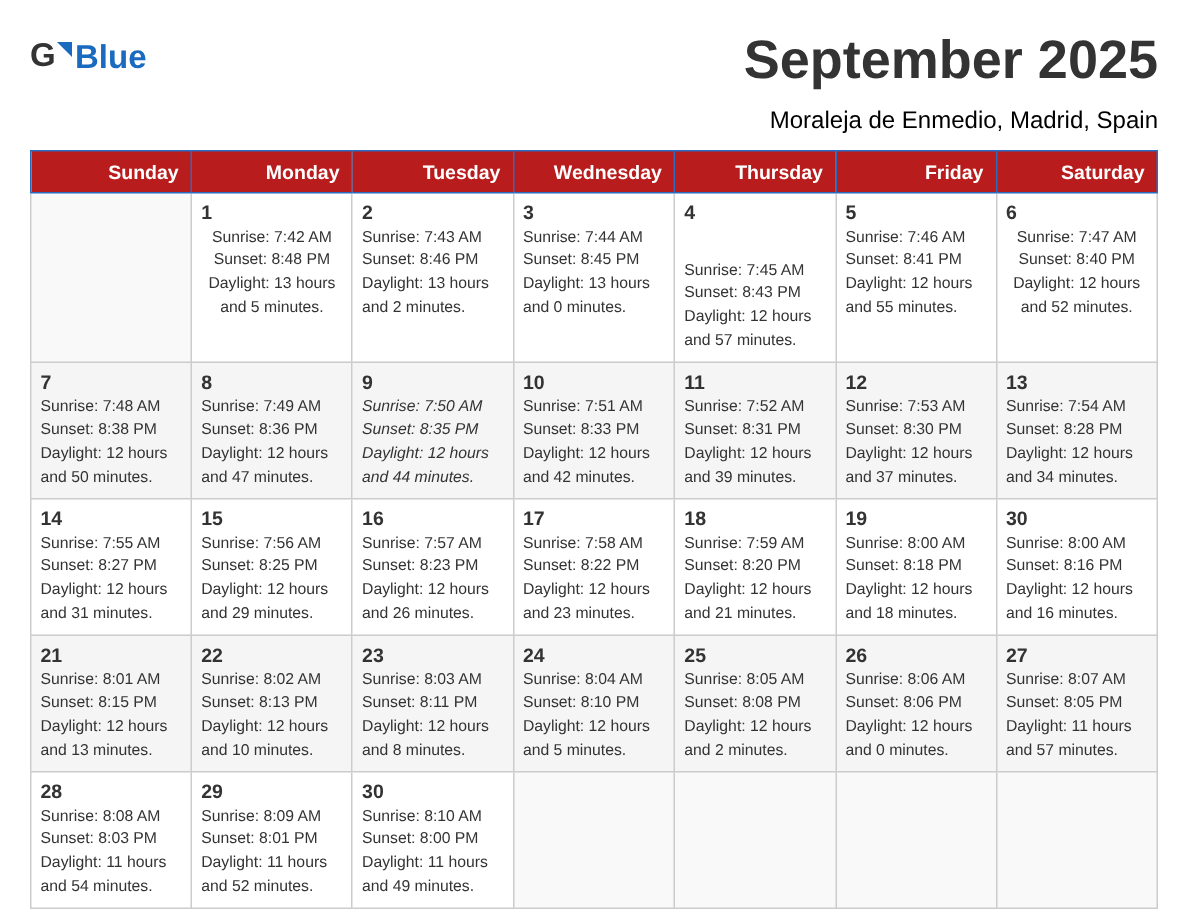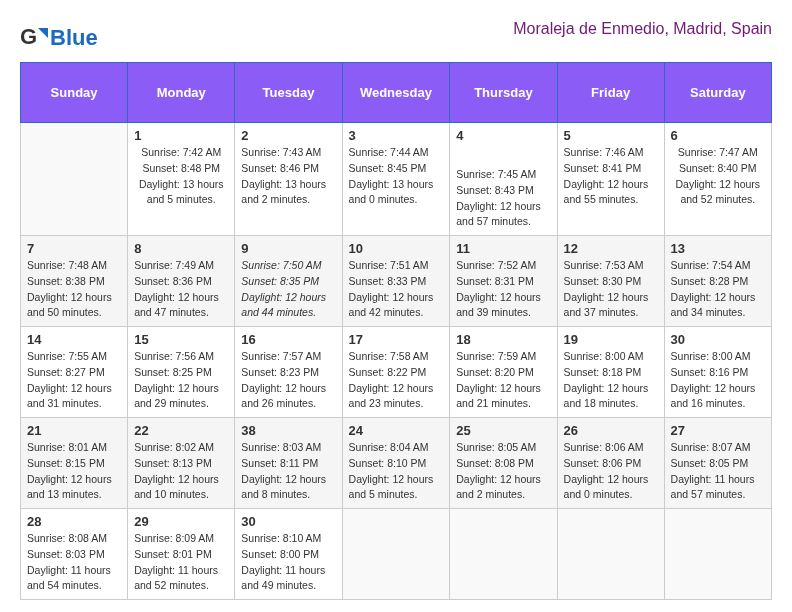--- a/index.html
+++ b/index.html
@@ -34,33 +34,33 @@
       text-align: right;
     }
     .month-title {
       font-size: 36px;
       font-weight: bold;
       color: #333;
       line-height: 1.1;
     }
     .location-title {
       font-size: 16px;
-      color: #701a75;
-      margin-top: 0;
+      color: #000000;
+      margin-top: 12px;
     }
     .calendar {
       width: 100%;
       border-collapse: collapse;
       border: 1px solid #ccc;
     }
     .calendar th {
-      background-color: #8b5cf6;
+      background-color: #b91c1c;
       color: #fff;
-      text-align: center;
-      padding: 22px 8px;
+      text-align: right;
+      padding: 6px 8px;
       font-size: 13px;
       font-weight: bold;
       border: 1px solid #2a6abf;
     }
     .calendar td {
       vertical-align: top;
       border: 1px solid #ccc;
       padding: 5px 6px;
       width: 108px;
       min-height: 80px;
@@ -91,20 +91,21 @@
 
 <div class="header-area">
   <div class="logo">
     <svg class="logo-icon" viewBox="0 0 28 28">
       <text x="0" y="20" font-size="22" font-weight="bold" fill="#333">G</text>
       <polygon points="18,4 28,4 28,14" fill="#1a6bbf"></polygon>
     </svg>
       <span style="color:#1a6bbf">Blue</span>
   </div>
   <div class="title-area">
+    <div class="month-title">September 2025</div>
     <div class="location-title">Moraleja de Enmedio, Madrid, Spain</div>
   </div>
 </div>
 
 <table class="calendar">
   <thead>
     <tr>
     <th>Sunday</th>
         <th>Monday</th>
         <th>Tuesday</th>
@@ -271,21 +272,21 @@
 and 13 minutes.</div>
         </td>
         <td>
           <span class="day-number">22</span>
           <div class="day-info" style="white-space: pre-line;">Sunrise: 8:02 AM
 Sunset: 8:13 PM
 Daylight: 12 hours
 and 10 minutes.</div>
         </td>
         <td>
-          <span class="day-number">38</span>
+          <span class="day-number">23</span>
           <div class="day-info" style="white-space: pre-line;">Sunrise: 8:03 AM
 Sunset: 8:11 PM
 Daylight: 12 hours
 and 8 minutes.</div>
         </td>
         <td>
           <span class="day-number">24</span>
           <div class="day-info" style="white-space: pre-line;">Sunrise: 8:04 AM
 Sunset: 8:10 PM
 Daylight: 12 hours

